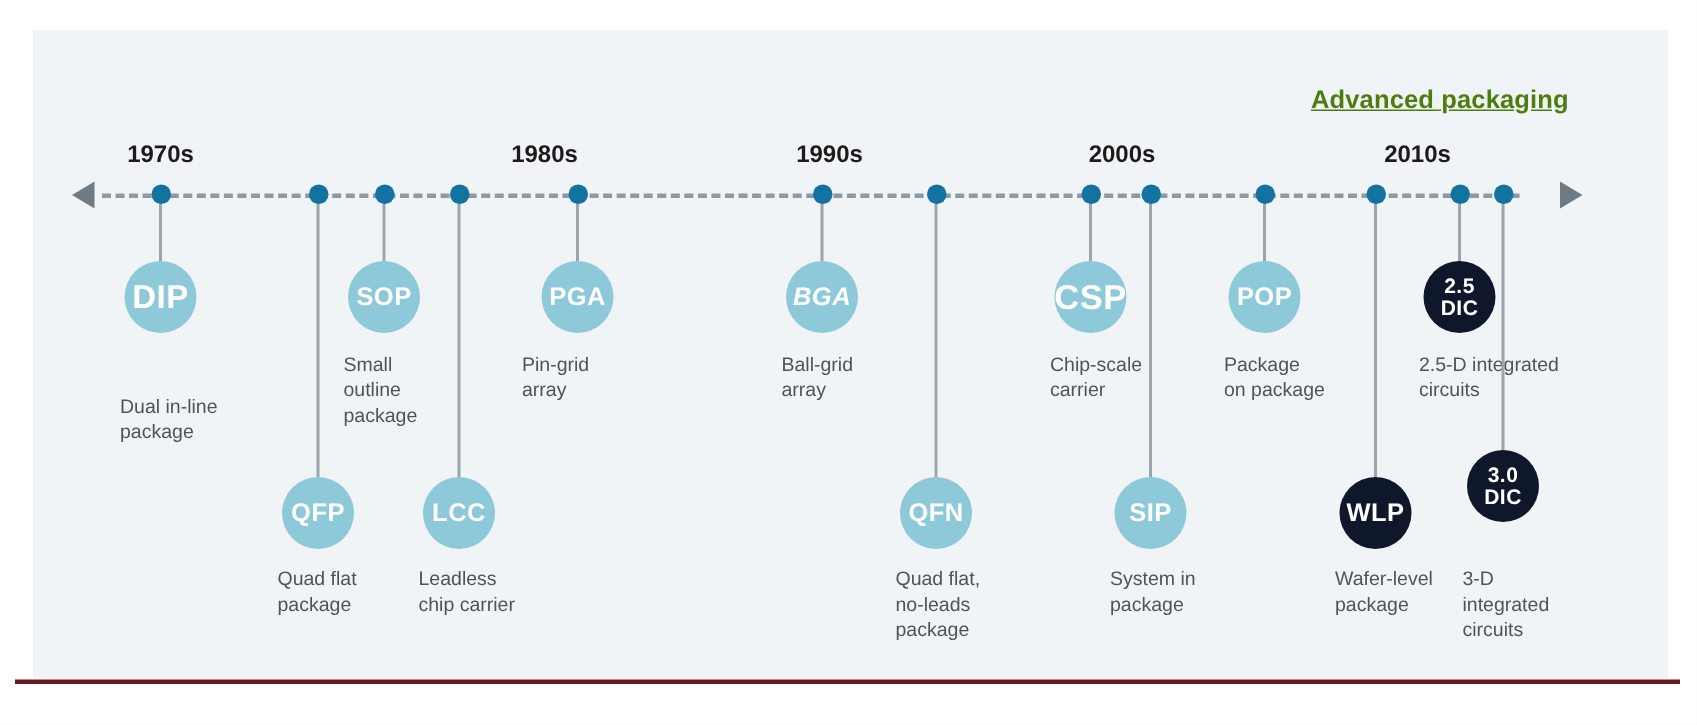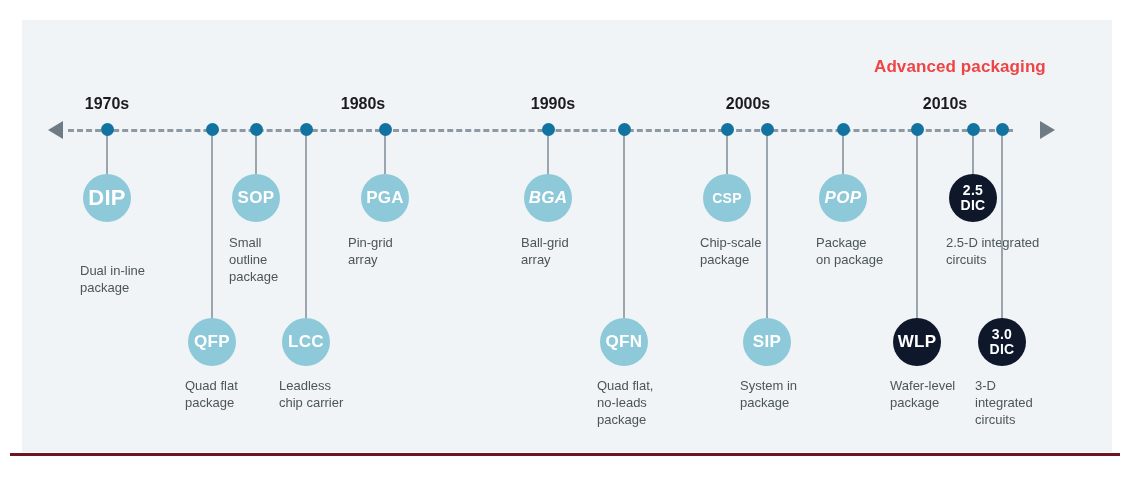--- a/index.html
+++ b/index.html
@@ -26,23 +26,24 @@
     width: 1110px; height: 3px;
     background: #6b1620;
   }
 
   
   #adv-label {
     position: absolute;
     left: 874px; top: 57px;
     font-size: 17px;
     font-weight: bold;
-    color: #ef4444;
+    color: #4d7c0f;
     letter-spacing: .1px;
     white-space: nowrap;
+    text-decoration: underline;
   }
 
   
   #axis-line {
     position: absolute;
     left: 68px; top: 129px;
     width: 945px; height: 0;
     border-top: 3px dashed #8e9aa3;
   }
   #axis-arrow-left {
@@ -179,56 +180,56 @@
       <div class="dot" style="left: 624px;"></div>
       <div class="bubble blue" style="width: 48px; height: 48px; left: 600px; top: 318px;">
         <span style="font-size: 17px;">QFN</span>
       </div>
       <div class="caption" style="top: 377px; left: 597px;">Quad flat,
 no-leads
 package</div>
       <div class="stem" style="left: 726px; height: 44px;"></div>
       <div class="dot" style="left: 727px;"></div>
       <div class="bubble blue" style="width: 48px; height: 48px; left: 703px; top: 174px;">
-        <span style="font-size: 14px;">CSP</span>
+        <span style="font-size: 23px;">CSP</span>
       </div>
       <div class="caption" style="top: 234px; left: 700px;">Chip-scale
-package</div>
+carrier</div>
       <div class="stem" style="left: 766px; height: 188px;"></div>
       <div class="dot" style="left: 767px;"></div>
       <div class="bubble blue" style="width: 48px; height: 48px; left: 743px; top: 318px;">
         <span style="font-size: 17px;">SIP</span>
       </div>
       <div class="caption" style="top: 377px; left: 740px;">System in
 package</div>
       <div class="stem" style="left: 842px; height: 44px;"></div>
       <div class="dot" style="left: 843px;"></div>
       <div class="bubble blue" style="width: 48px; height: 48px; left: 819px; top: 174px;">
-        <span style="font-size: 17px; font-style: italic;">POP</span>
+        <span style="font-size: 17px;">POP</span>
       </div>
       <div class="caption" style="top: 234px; left: 816px;">Package
 on package</div>
       <div class="stem" style="left: 916px; height: 188px;"></div>
       <div class="dot" style="left: 917px;"></div>
       <div class="bubble gold" style="width: 48px; height: 48px; left: 893px; top: 318px;">
         <span style="font-size: 17px;">WLP</span>
       </div>
       <div class="caption" style="top: 377px; left: 890px;">Wafer-level
 package</div>
       <div class="stem" style="left: 972px; height: 44px;"></div>
       <div class="dot" style="left: 973px;"></div>
       <div class="bubble gold" style="width: 48px; height: 48px; left: 949px; top: 174px;">
         <span style="font-size: 14px;">2.5</span>
         <span style="font-size: 14px;">DIC</span>
       </div>
       <div class="caption" style="top: 234px; left: 946px;">2.5-D integrated
 circuits</div>
       <div class="stem" style="left: 1001px; height: 188px;"></div>
       <div class="dot" style="left: 1002px;"></div>
-      <div class="bubble gold" style="width: 48px; height: 48px; left: 978px; top: 318px;">
+      <div class="bubble gold" style="width: 48px; height: 48px; left: 978px; top: 300px;">
         <span style="font-size: 14px;">3.0</span>
         <span style="font-size: 14px;">DIC</span>
       </div>
       <div class="caption" style="top: 377px; left: 975px;">3-D
 integrated
 circuits</div>
     </div>
 
   <div id="bottom-rule"></div>
 </div>

